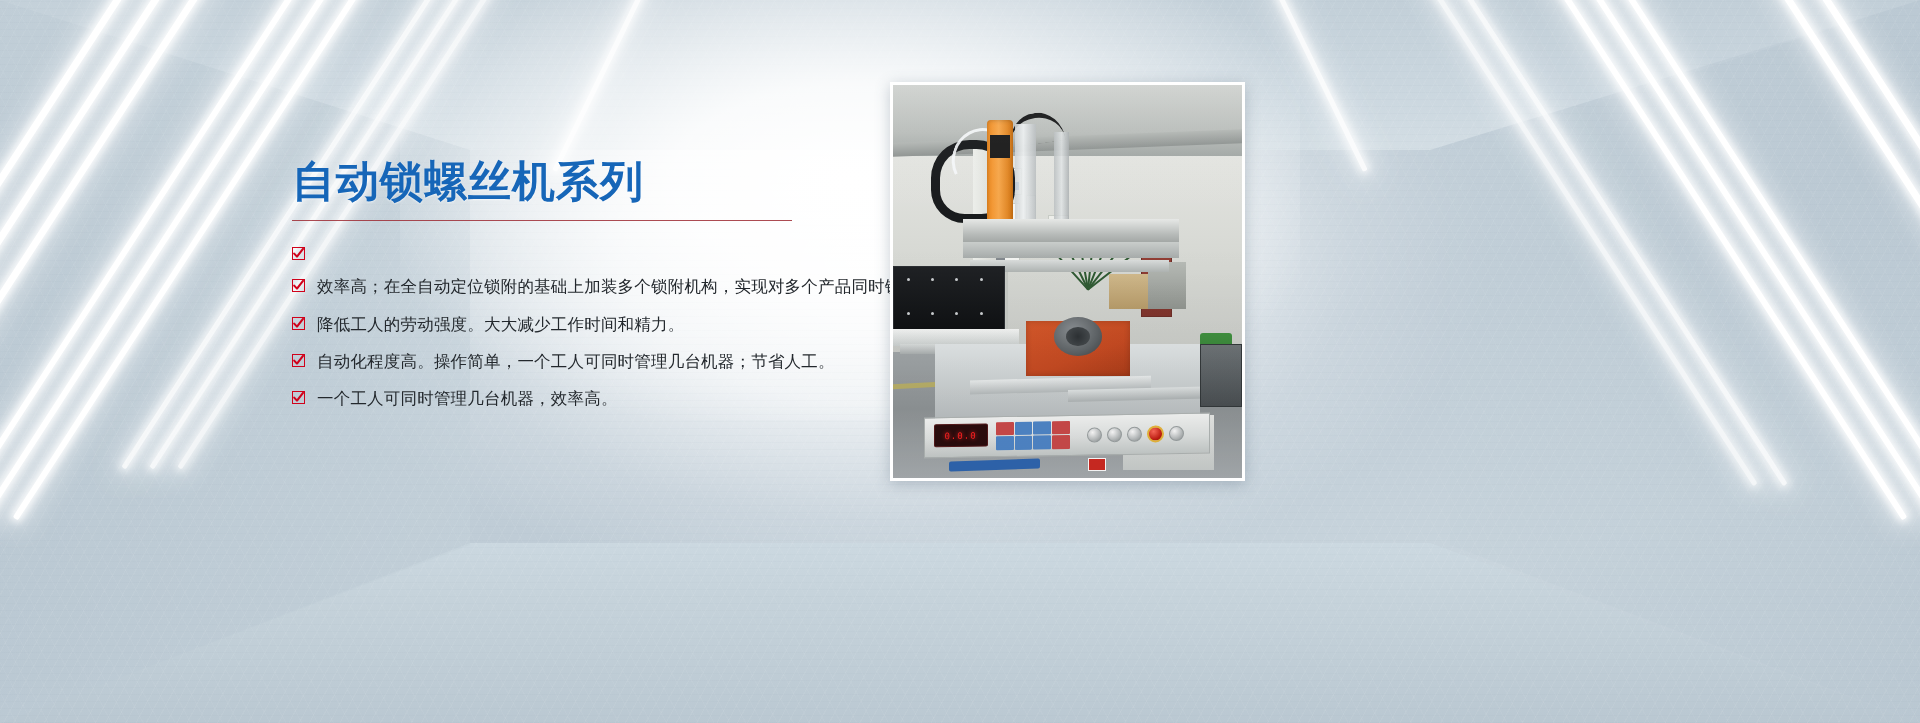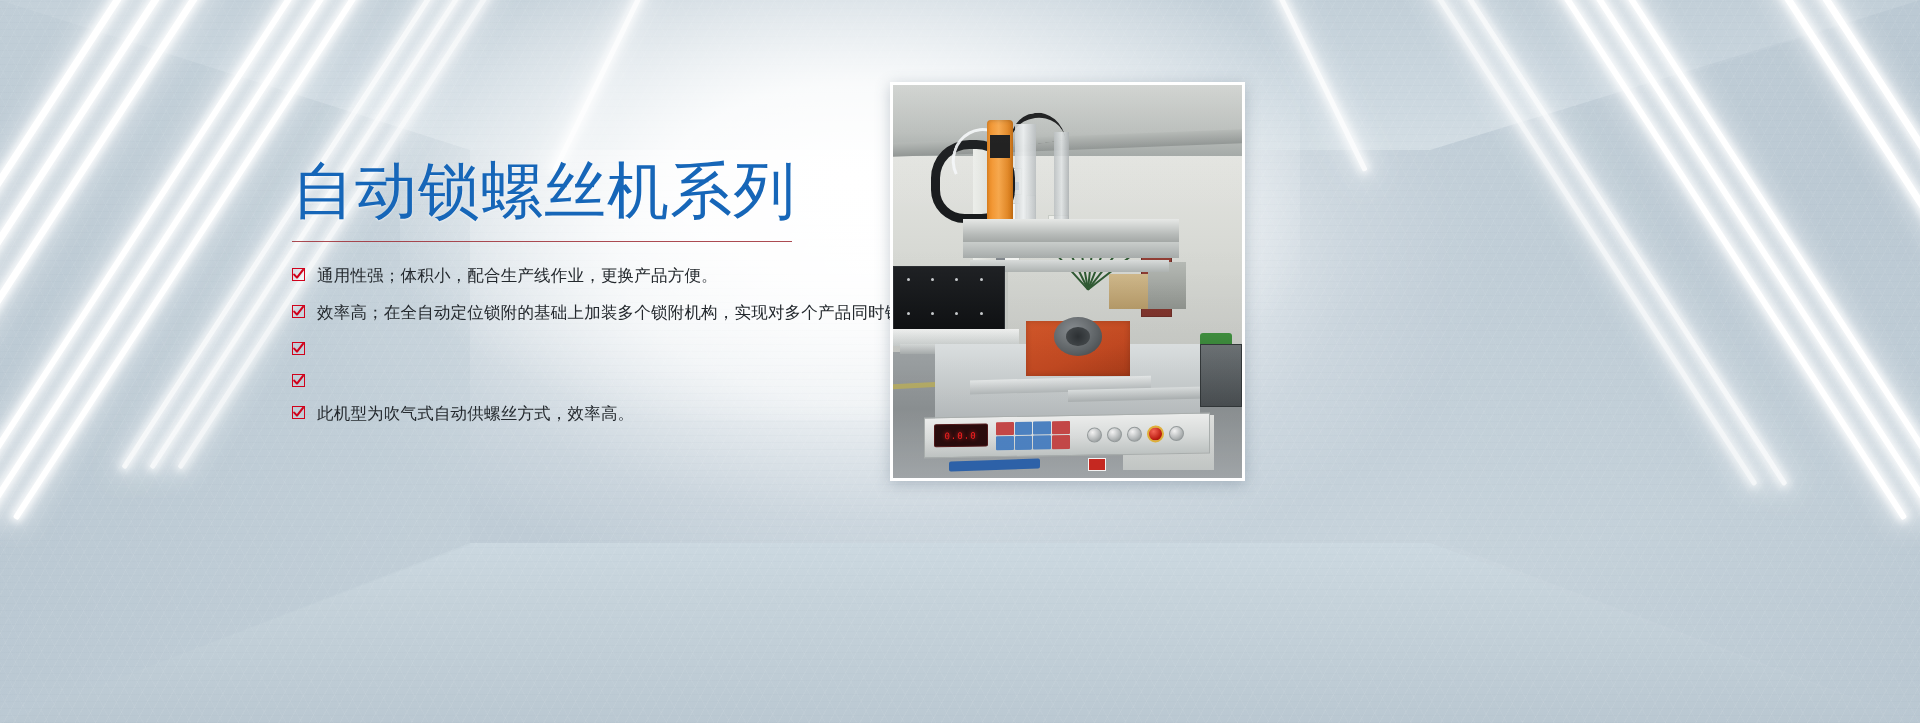--- a/index.html
+++ b/index.html
@@ -76,22 +76,22 @@
   }
 
   
   .content {
     position:absolute;
     left:292px; top:158px;
     width:600px;
     z-index:6;
   }
   .title {
-    font-size:62px;
-    font-weight:normal;
+    font-size:43px;
+    font-weight:bold;
     color:#1666b8;
     letter-spacing:1px;
     line-height:1.08;
     text-shadow:0 1px 2px rgba(255,255,255,0.6);
     white-space:nowrap;
   }
   .subtitle {
     margin-top:14px;
     font-size:25px;
     font-weight:500;
@@ -318,60 +318,61 @@
 
     <ul class="features" style="list-style:none;">
 
       <li class="feature">
         <span class="check">
           <svg width="13" height="13" viewBox="0 0 13 13">
             <rect x="0.5" y="0.5" width="12" height="12" fill="none" stroke="#d0021b" stroke-width="1"></rect>
             <path d="M2.2 6.6 L5 9.6 L11 1.8" fill="none" stroke="#d0021b" stroke-width="2.1" stroke-linecap="round" stroke-linejoin="round"></path>
           </svg>
         </span>
-        <span>通用性强；体积小，配合生产线作业，更换产品方便。</span>
       </li>
 
       <li class="feature">
         <span class="check">
           <svg width="13" height="13" viewBox="0 0 13 13">
             <rect x="0.5" y="0.5" width="12" height="12" fill="none" stroke="#d0021b" stroke-width="1"></rect>
             <path d="M2.2 6.6 L5 9.6 L11 1.8" fill="none" stroke="#d0021b" stroke-width="2.1" stroke-linecap="round" stroke-linejoin="round"></path>
           </svg>
         </span>
         <span>效率高；在全自动定位锁附的基础上加装多个锁附机构，实现对多个产品同时锁附。</span>
       </li>
 
       <li class="feature">
         <span class="check">
           <svg width="13" height="13" viewBox="0 0 13 13">
             <rect x="0.5" y="0.5" width="12" height="12" fill="none" stroke="#d0021b" stroke-width="1"></rect>
             <path d="M2.2 6.6 L5 9.6 L11 1.8" fill="none" stroke="#d0021b" stroke-width="2.1" stroke-linecap="round" stroke-linejoin="round"></path>
           </svg>
         </span>
+        <span>降低工人的劳动强度。大大减少工作时间和精力。</span>
       </li>
 
       <li class="feature">
         <span class="check">
           <svg width="13" height="13" viewBox="0 0 13 13">
             <rect x="0.5" y="0.5" width="12" height="12" fill="none" stroke="#d0021b" stroke-width="1"></rect>
             <path d="M2.2 6.6 L5 9.6 L11 1.8" fill="none" stroke="#d0021b" stroke-width="2.1" stroke-linecap="round" stroke-linejoin="round"></path>
           </svg>
         </span>
+        <span>自动化程度高。操作简单，一个工人可同时管理几台机器；节省人工。</span>
       </li>
 
 
       <li class="feature">
         <span class="check">
           <svg width="13" height="13" viewBox="0 0 13 13">
             <rect x="0.5" y="0.5" width="12" height="12" fill="none" stroke="#d0021b" stroke-width="1"></rect>
             <path d="M2.2 6.6 L5 9.6 L11 1.8" fill="none" stroke="#d0021b" stroke-width="2.1" stroke-linecap="round" stroke-linejoin="round"></path>
           </svg>
         </span>
-        <span>此机型为吹气式自动供螺丝方式，效率高。</span>
+        <span>一个工人可同时管理几台机器，效率高。</span>
       </li>
 
     </ul>
   </div>
 
   <div class="photo-frame">
     <div class="photo">
 
       <div class="ph-ceiling"></div>
       <div class="ph-wall"></div>

